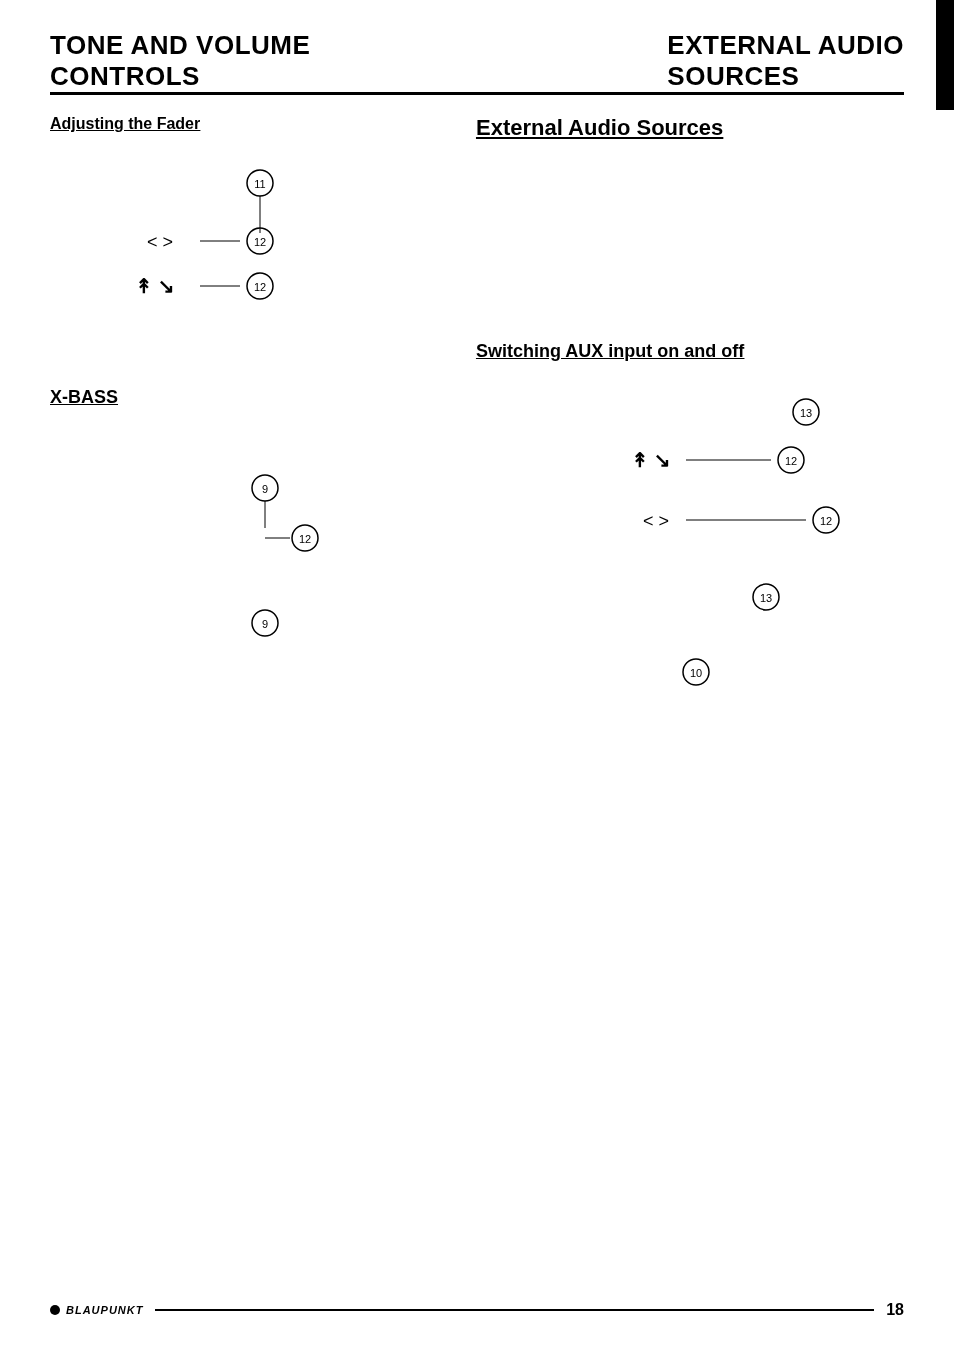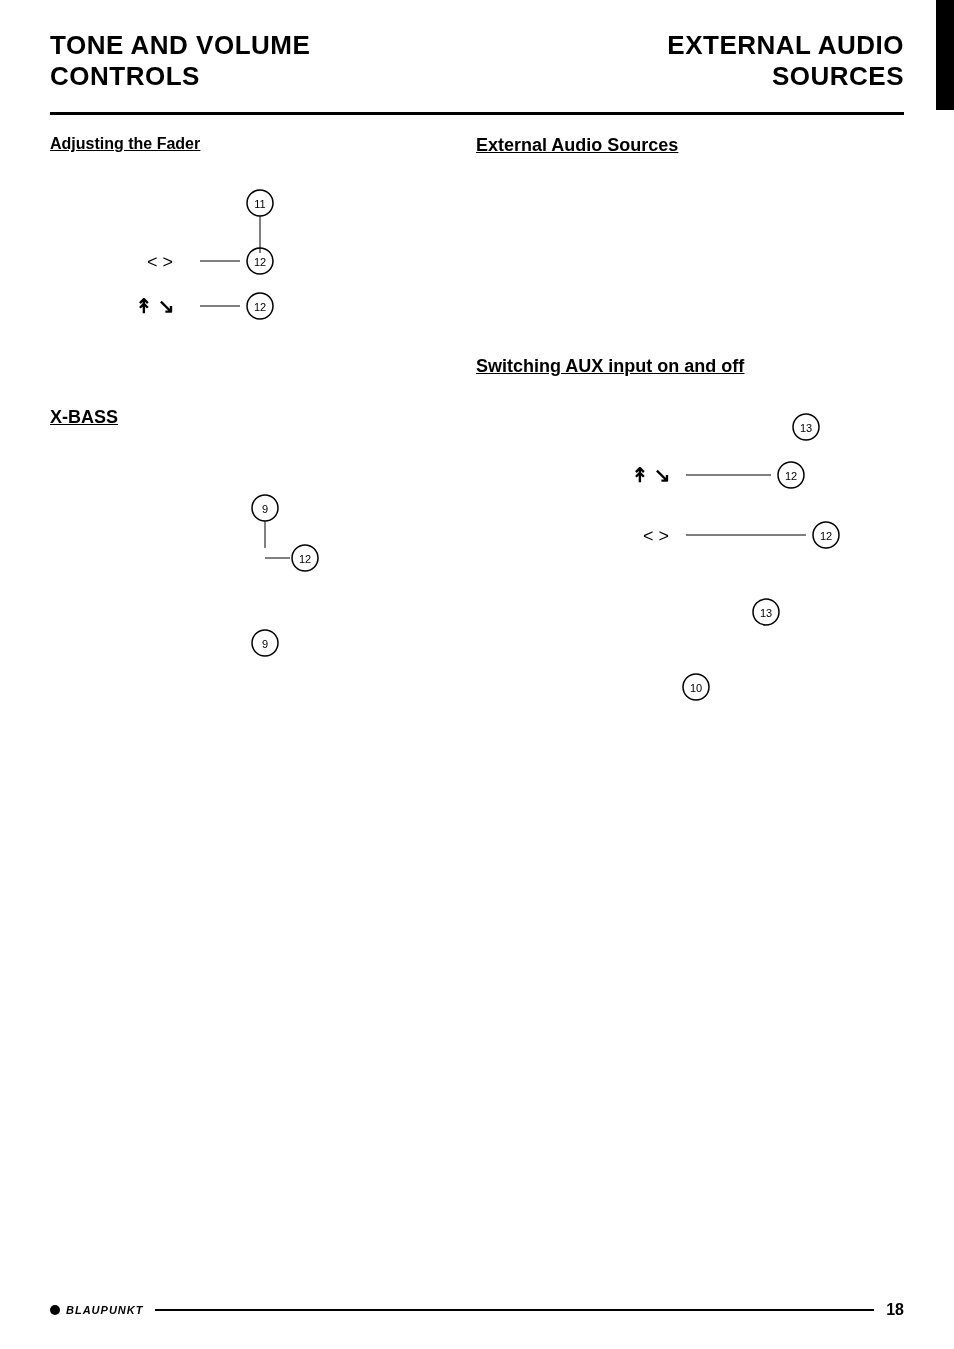--- a/index.html
+++ b/index.html
@@ -19,39 +19,38 @@
       position: relative;
       padding: 30px 50px 40px 50px;
     }
 
     
     .header {
       display: flex;
       justify-content: space-between;
       align-items: flex-start;
       border-bottom: 3px solid #000;
-      padding-bottom: 20px;
+      padding-bottom: 0;
       margin-bottom: 10px;
     }
 
     .header-left {
       font-size: 26px;
       font-weight: 900;
       line-height: 1.2;
       text-transform: uppercase;
       letter-spacing: 0.5px;
     }
 
     .header-right {
       font-size: 26px;
       font-weight: 900;
       line-height: 1.2;
       text-transform: uppercase;
       letter-spacing: 0.5px;
-      text-align: right;
       position: relative;
     }
 
     
     .black-tab {
       position: absolute;
       right: -50px;
       top: -30px;
       width: 18px;
       height: 110px;
@@ -208,21 +207,21 @@
 
           <circle cx="215" cy="195" r="13" fill="none" stroke="#000" stroke-width="1.5"></circle>
           <text x="215" y="200" text-anchor="middle" font-size="11">9</text>
         </svg>
       </div>
 
     </div>
 
     <div class="right-col">
 
-      <div style="font-size:18px; font-weight:700; margin-bottom:20px; margin-top:10px;">External Audio Sources</div>
+      <div style="font-size:22px; font-weight:700; margin-bottom:20px; margin-top:10px;">External Audio Sources</div>
 
       <div style="margin-top: 200px;">
         <div class="section-title-bold">Switching AUX input on and off</div>
 
         
         <svg width="420" height="340">
 
           <circle cx="330" cy="30" r="13" fill="none" stroke="#000" stroke-width="1.5"></circle>
           <text x="330" y="35" text-anchor="middle" font-size="11">13</text>
 

